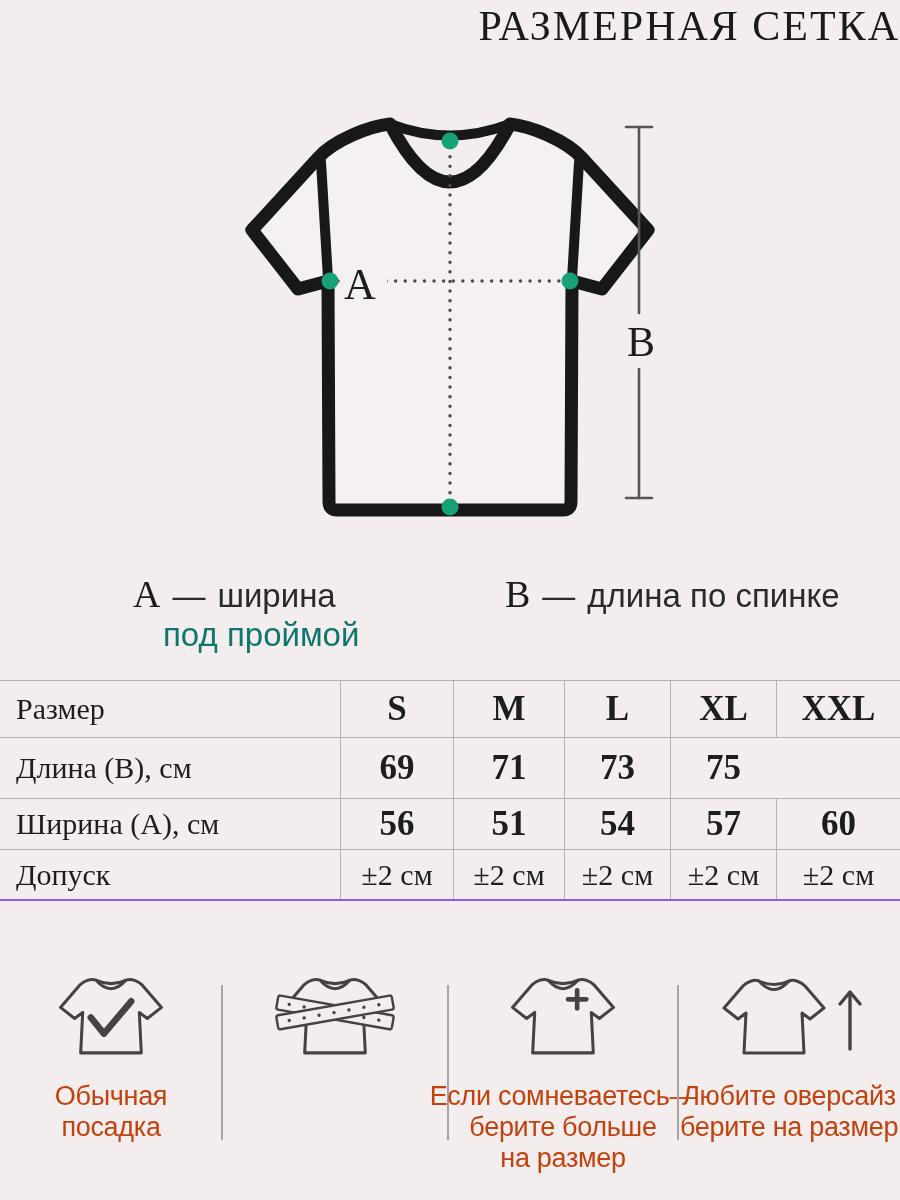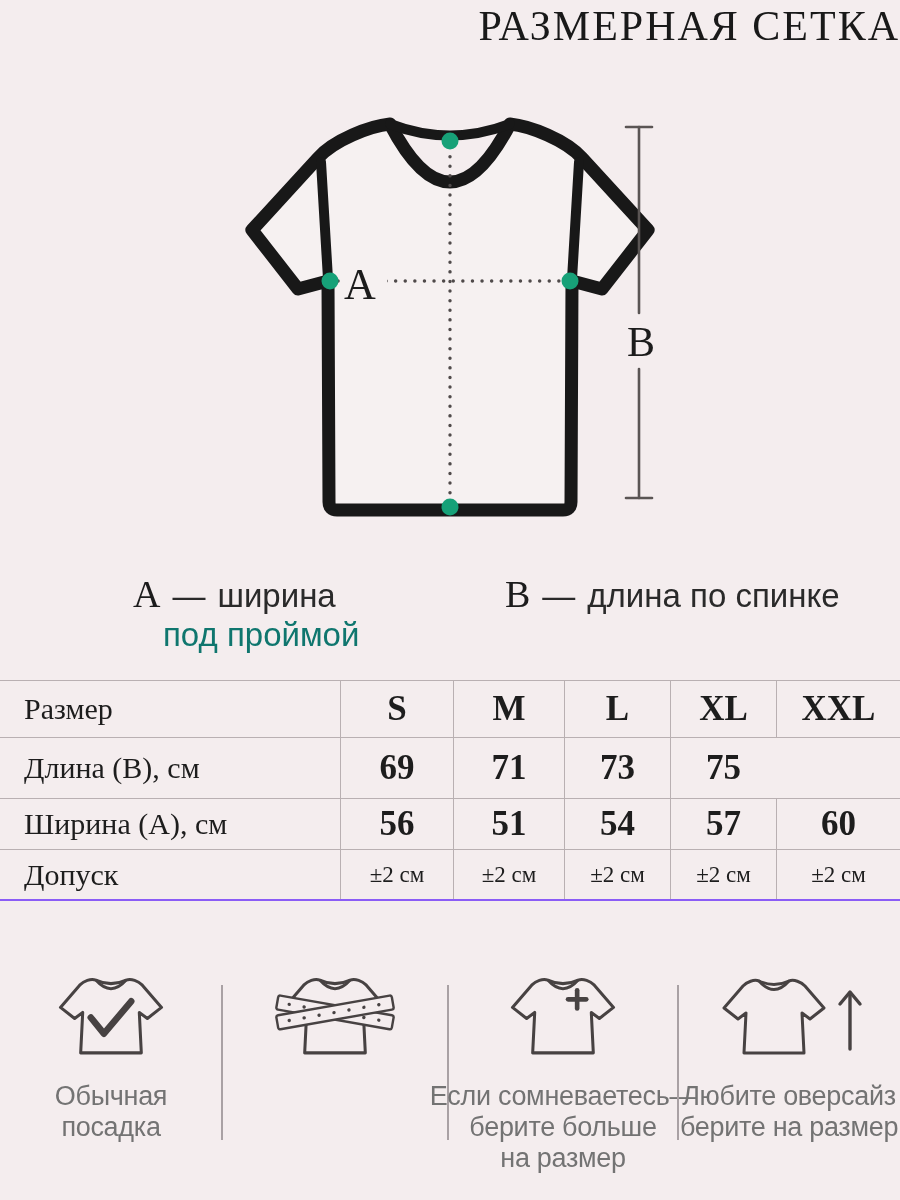--- a/index.html
+++ b/index.html
@@ -39,38 +39,38 @@
   .t-row.r0{height:56px;}
   .t-row.r1{height:60px;}
   .t-row.r2{height:50px;}
   .t-row.r3{height:49px;border-bottom:2px solid #8b5cf6;}
   .t-cell{
     display:flex;align-items:center;justify-content:center;
     border-left:1px solid #b9b0b2;height:100%;
     font-size:35px;font-weight:600;color:#1d1d1d;
   }
   .t-label{
-    border-left:none;justify-content:flex-start;padding-left:24px;
+    border-left:none;justify-content:flex-start;padding-left:16px;
     font-size:30px;font-weight:400;
   }
-  .t-row.r3 .t-cell{font-size:23px;font-weight:400;}
+  .t-row.r3 .t-cell{font-size:30px;font-weight:400;}
   .t-row.r3 .t-label{font-size:30px;}
 
   
   .footer{
     position:absolute;top:962px;left:0;width:900px;
     display:grid;grid-template-columns:222px 226px 230px 222px;
   }
   .f-col{position:relative;display:flex;flex-direction:column;align-items:center;padding-top:8px;}
   .f-col.divider::after{
     content:"";position:absolute;right:-1px;top:23px;height:155px;width:2px;background:#a9a1a4;
   }
   .f-icon{height:96px;display:flex;align-items:center;}
   .f-caption{
-    margin-top:15px;text-align:center;color:#737373;
+    margin-top:15px;text-align:center;color:#c2410c;
     font-size:27px;line-height:31px;letter-spacing:-0.3px;white-space:nowrap;
   }
 </style>
 </head>
 <body>
 
 <div class="canvas">
 
   <h1 class="title">РАЗМЕРНАЯ СЕТКА</h1>
 

